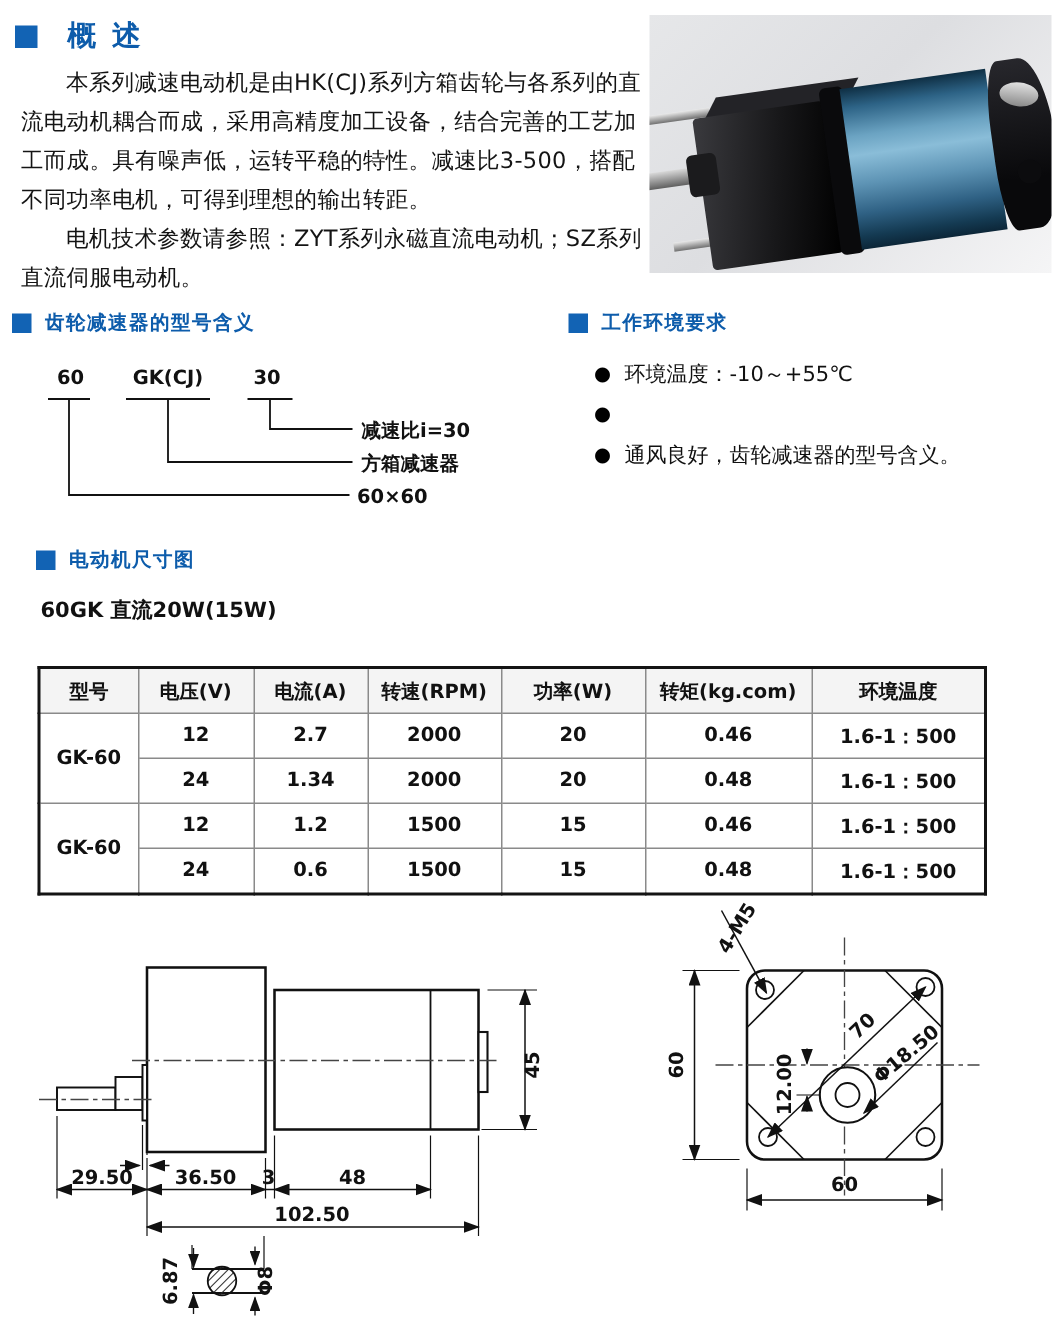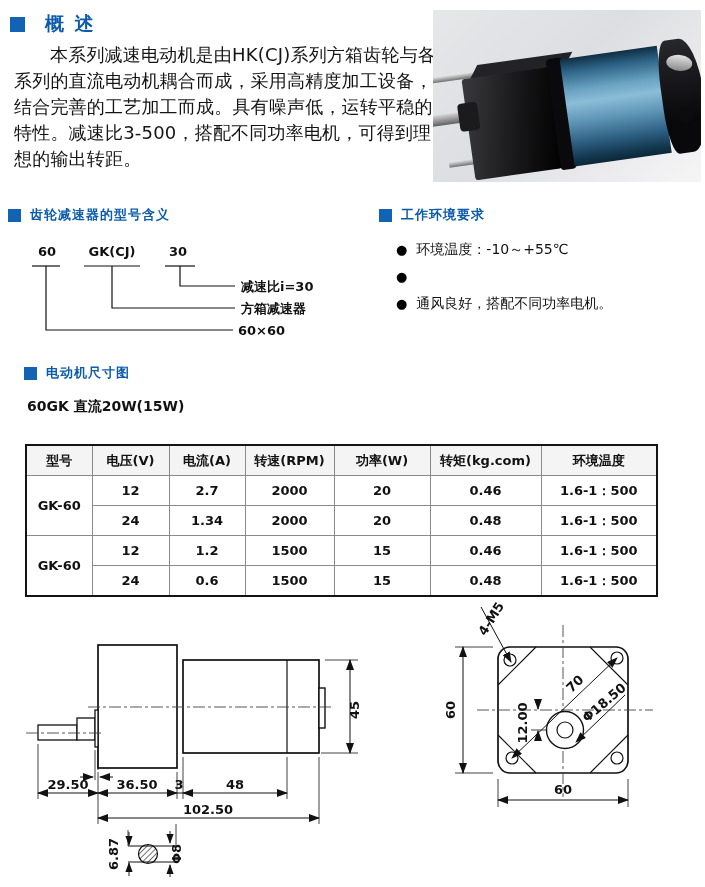--- a/index.html
+++ b/index.html
@@ -10,21 +10,21 @@
   .sec-head { position:absolute; display:flex; align-items:center; gap:9px;
               color:#0d5cab; font-weight:bold; }
   .sec-head .sq { background:#1263b4; flex:0 0 auto; }
   .h-big  { font-size:19px; letter-spacing:2px;gap:20px; }
   .h-big .sq { width:15px; height:15px; }
   .h-mid  { font-size:13px; letter-spacing:1px; }
   .h-mid .sq { width:13px; height:13px; }
 
   
   .overview-text { position:absolute; left:14px; top:42px; width:424px;
-                   font-size:18px; line-height:26px; color:#141414; }
+                   font-size:15px; line-height:26px; color:#141414; }
   .overview-text p { margin:0; text-indent:2em; letter-spacing:0.2px; }
 
   
   .photo { position:absolute; left:433px; top:10px; width:268px; height:172px;
            background:linear-gradient(135deg,#e6e7e9 0%,#dddee1 45%,#f5f5f6 100%);
            overflow:hidden; }
   .motor { position:absolute; left:20px; top:16px; width:240px; height:142px;
            transform:rotate(-8deg); }
   .motor div { position:absolute; }
   .m-topface { left:24px; top:26px; width:96px; height:16px; background:#232327; transform:skewX(-35deg); }
@@ -68,20 +68,21 @@
 
 <div class="page">
 
   <div class="sec-head h-big" style="left:10px; top:11px;">
     <span class="sq"></span>
     <span>概 述</span>
   </div>
 
   <div class="overview-text">
     <p>本系列减速电动机是由HK(CJ)系列方箱齿轮与各系列的直流电动机耦合而成，采用高精度加工设备，结合完善的工艺加工而成。具有噪声低，运转平稳的特性。减速比3-500，搭配不同功率电机，可得到理想的输出转距。</p>
+    <p>电机技术参数请参照：ZYT系列永磁直流电动机；SZ系列直流伺服电动机。</p>
   </div>
 
   <div class="photo">
     <div class="motor">
       <div class="m-stud-t"></div>
       <div class="m-stud-b"></div>
       <div class="m-shaft"></div>
       <div class="m-topface"></div>
       <div class="m-gearbox"></div>
       <div class="m-boss"></div>
@@ -123,21 +124,21 @@
   <div class="env-list">
     <div class="env-item">
       <span class="bullet">●</span>
       <span>环境温度：-10～+55℃</span>
     </div>
     <div class="env-item">
       <span class="bullet">●</span>
     </div>
     <div class="env-item">
       <span class="bullet">●</span>
-      <span>通风良好，搭配不同功率电机。</span>
+      <span>通风良好，齿轮减速器的型号含义。</span>
     </div>
   </div>
 
   <div class="sec-head h-mid" style="left:24px; top:364px;">
     <span class="sq"></span>
     <span>电动机尺寸图</span>
   </div>
 
   <div class="subtitle">60GK 直流20W(15W)</div>
 

